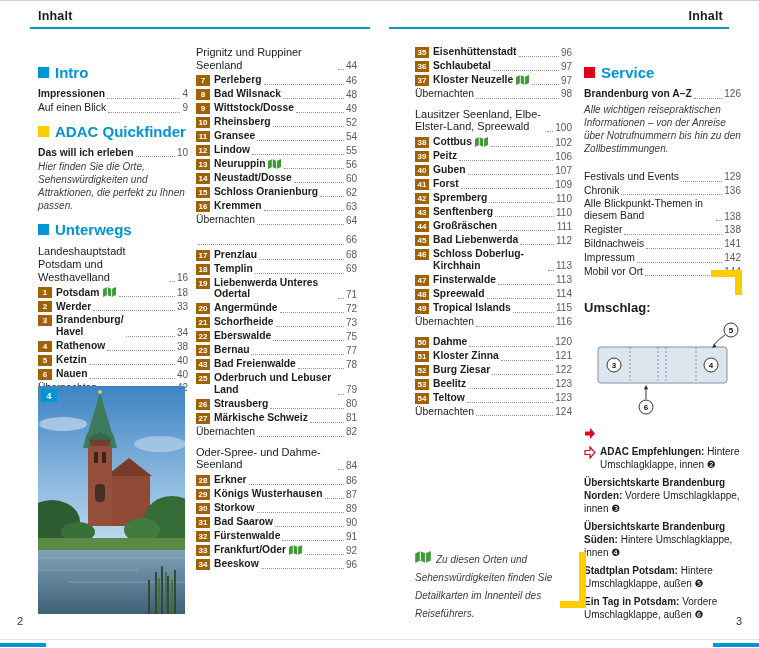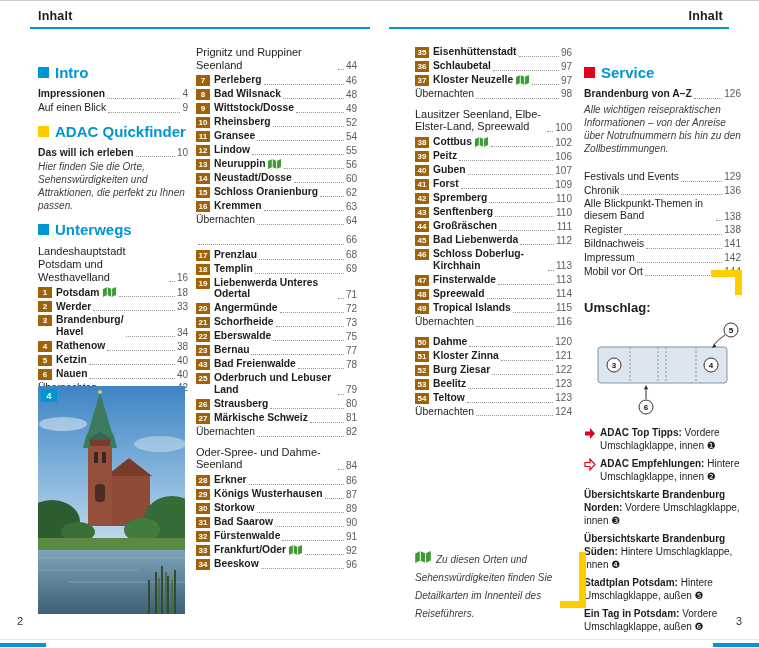--- a/index.html
+++ b/index.html
@@ -778,21 +778,20 @@
       </svg>
     </div>
 
     <div>
 
         <div class="leg">
           <span class="leg-ic"><svg width="12" height="13" viewBox="0 0 12 13">
               <path d="M1 4.5 L6 4.5 L6 1 L11 6.5 L6 12 L6 8.5 L1 8.5 Z" fill="#e2001a"></path>
             </svg></span>
           
-          <span class="leg-txt"><b>ADAC Top Tipps:</b><span> Vordere Umschlagklappe, innen ❶</span></span>
         </div>
 
         <div class="leg">
           
           <span class="leg-ic"><svg width="12" height="13" viewBox="0 0 12 13">
               <path d="M1 4.5 L6 4.5 L6 1 L11 6.5 L6 12 L6 8.5 L1 8.5 Z" fill="#fff" stroke="#e2001a" stroke-width="1.2"></path>
             </svg></span>
           <span class="leg-txt"><b>ADAC Empfehlungen:</b><span> Hintere Umschlagklappe, innen ❷</span></span>
         </div>
 

